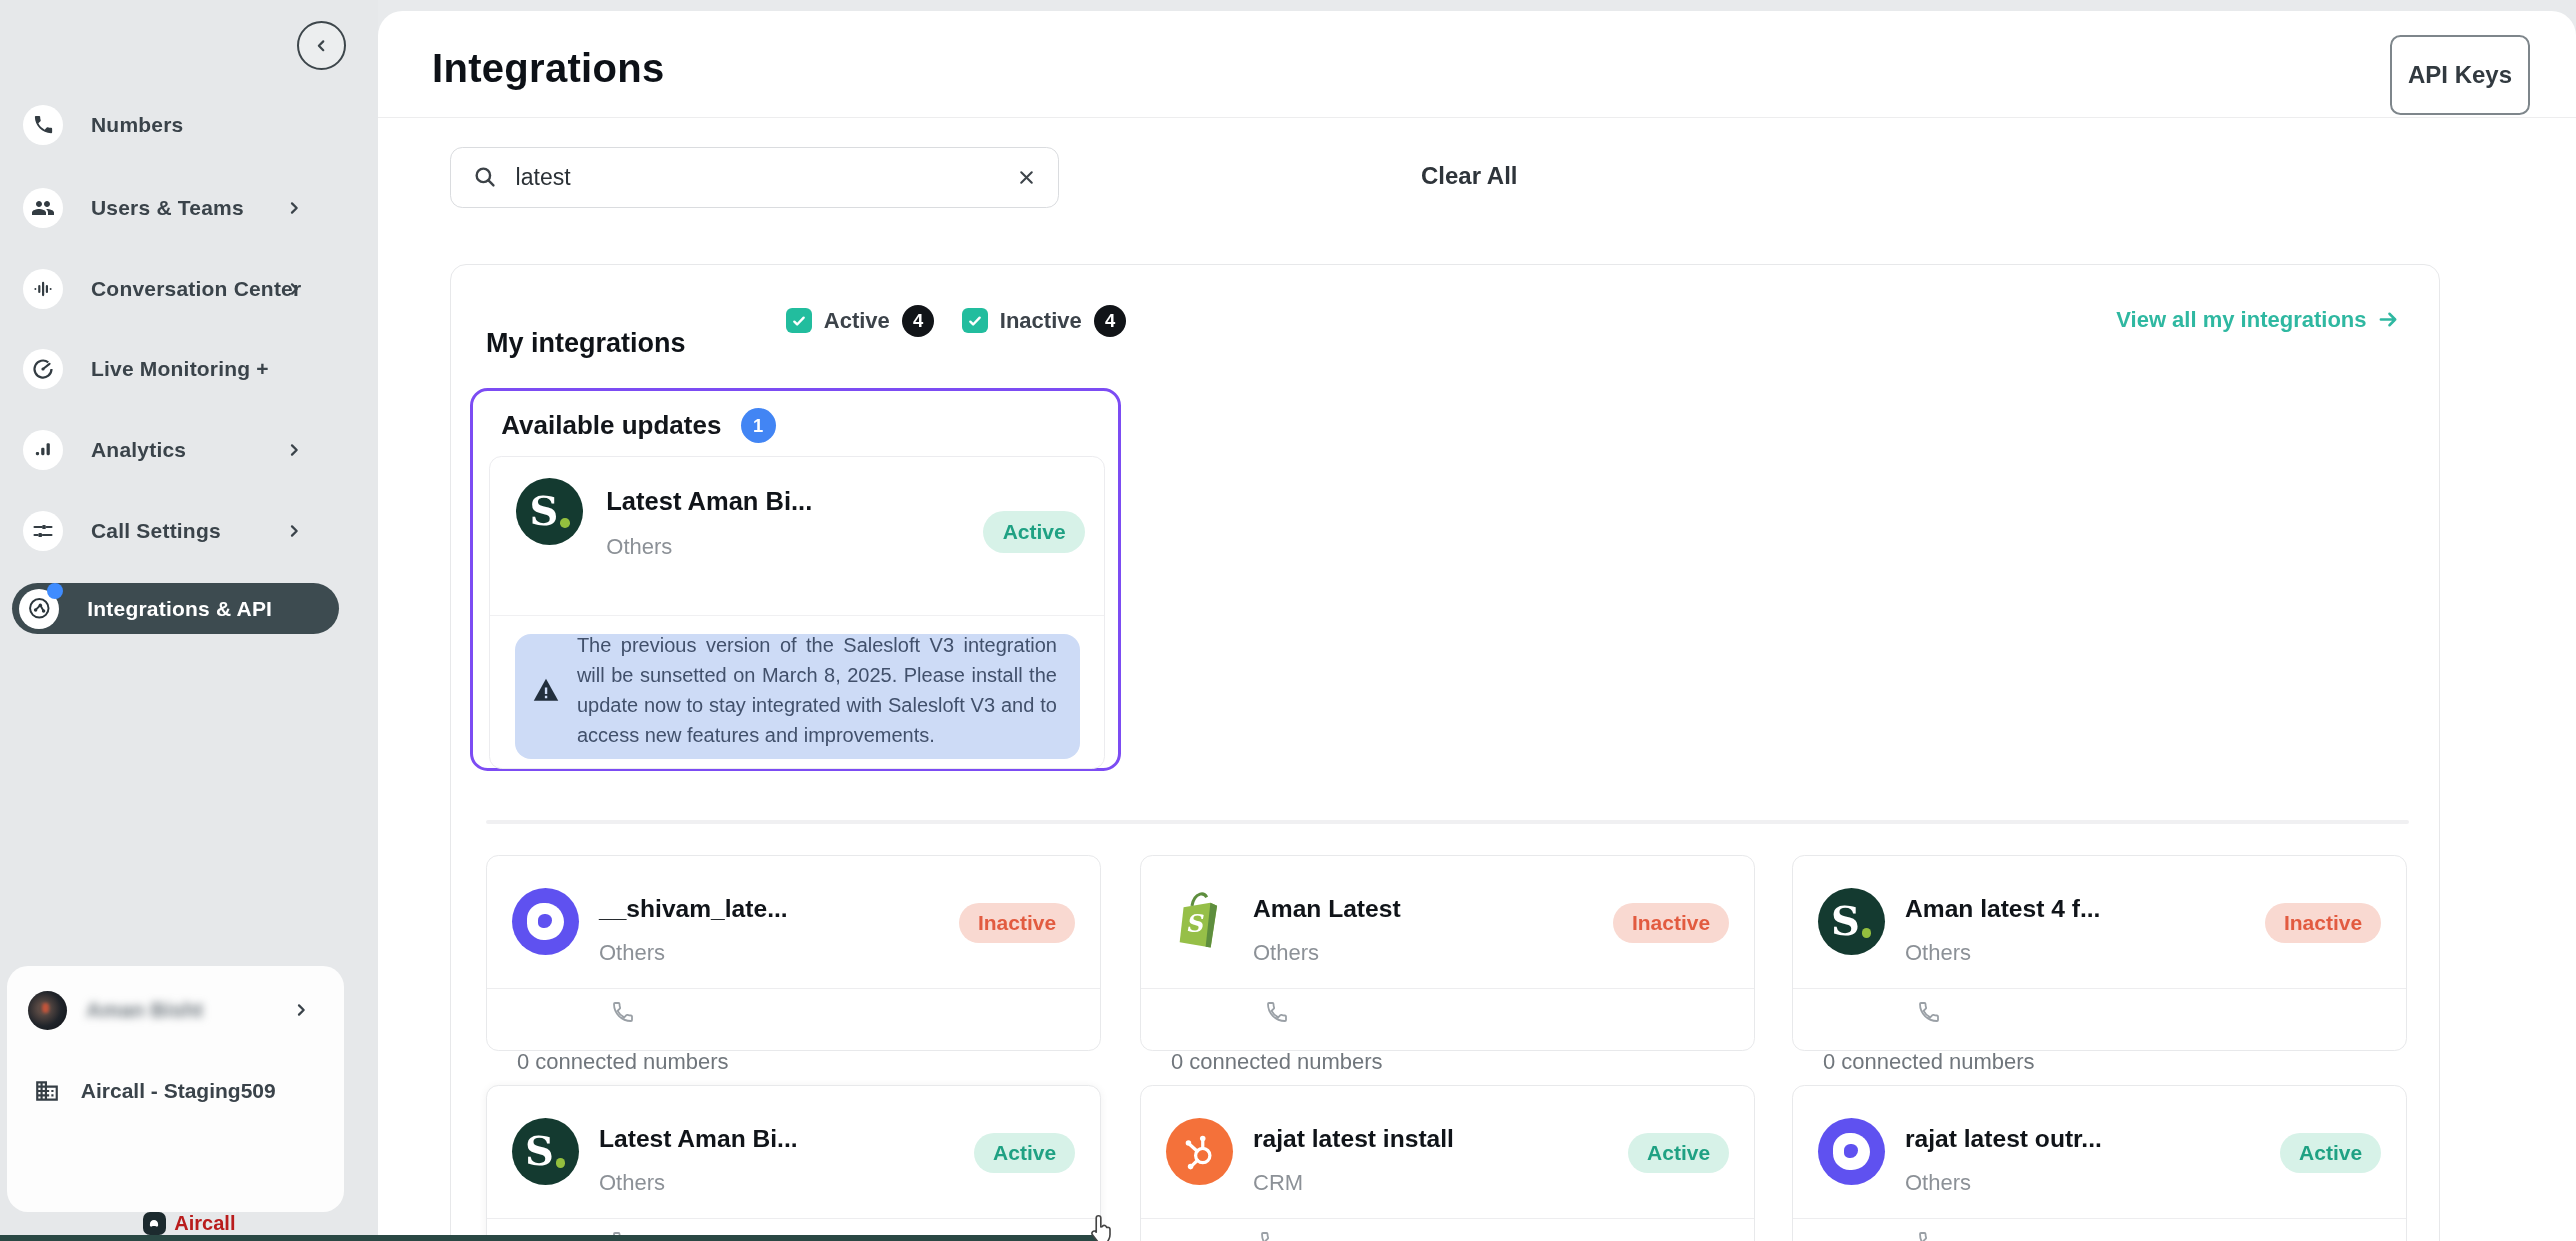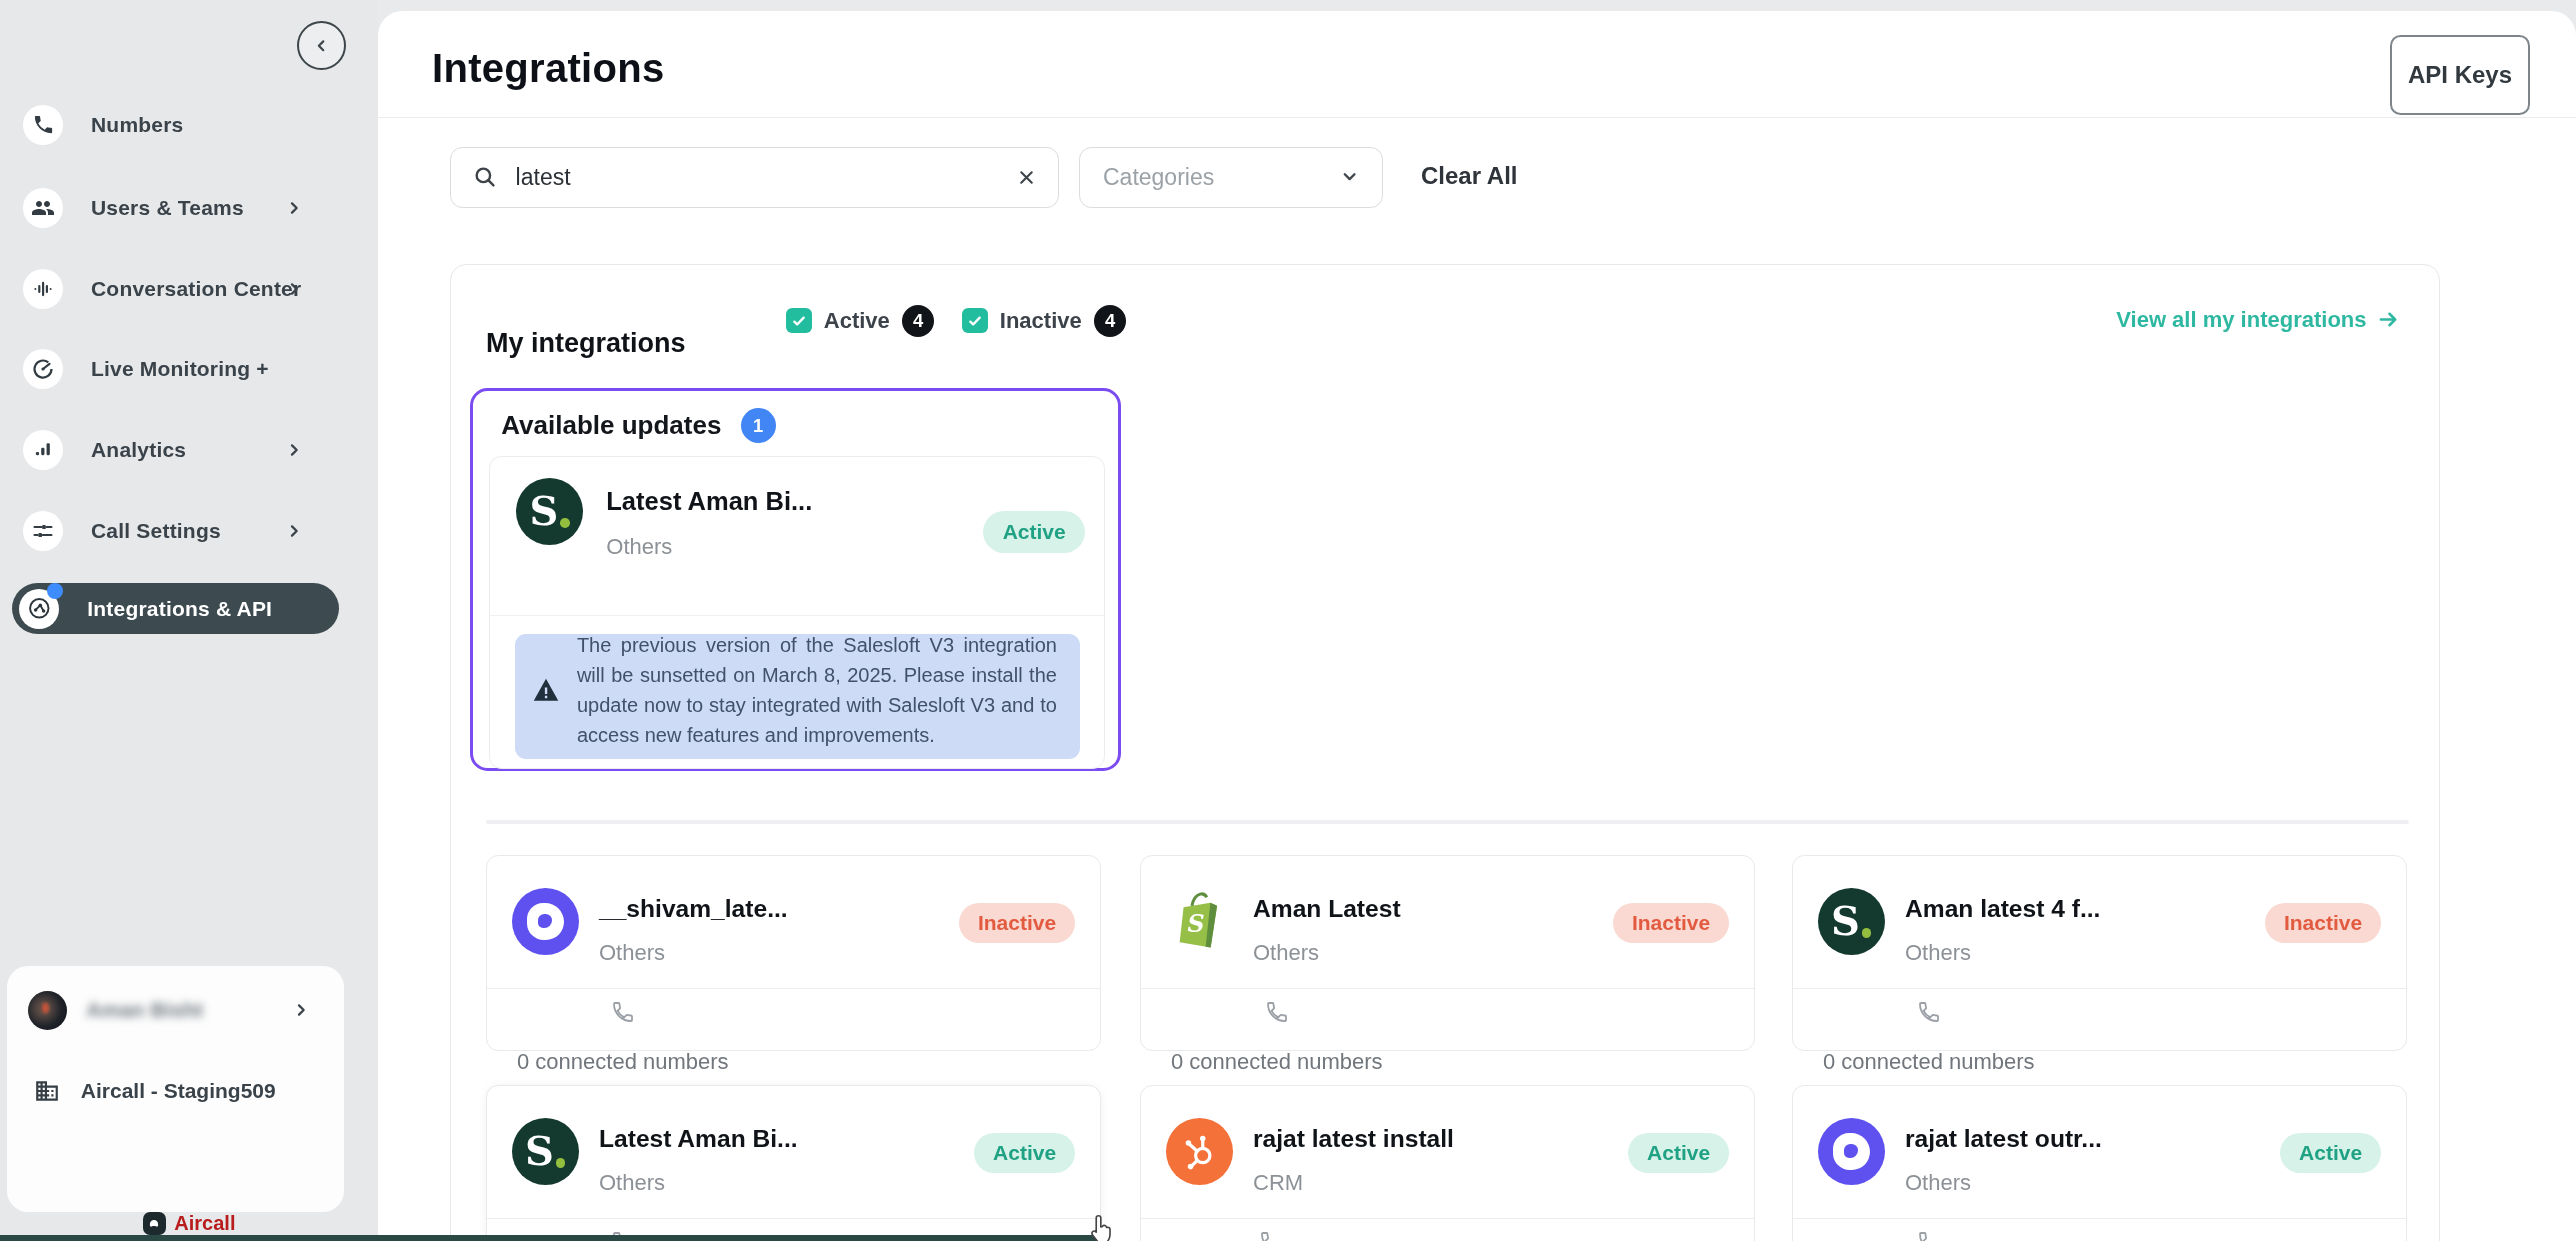--- a/index.html
+++ b/index.html
@@ -60,21 +60,21 @@
     display:flex; align-items:center; justify-content:center; }
   .view-all { position:absolute; right:39px; top:42px; font-size:22px; font-weight:700; color:#2fb8a1; display:flex; align-items:center; gap:10.5px; cursor:pointer; }
 
   .updates-box { position:absolute; left:19.3px; top:123px; width:651px; height:383px; border:3.5px solid #7c4cf3; border-radius:17.6px; background:#fff; }
   .updates-title-row { position:absolute; left:28px; top:17.6px; display:flex; align-items:center; gap:19.3px; }
   .updates-title { font-size:26px; font-weight:800; color:#13161b; }
   .blue-badge { width:35px; height:35px; border-radius:50%; background:#4285f4; color:#fff; font-size:18.4px; font-weight:700;
     display:flex; align-items:center; justify-content:center; }
   .update-card { position:absolute; left:16px; top:65px; width:616px; height:313px; border:1.8px solid #ececef; border-radius:12.3px; background:#fff; cursor:pointer; }
   .update-divider { position:absolute; left:0; top:158px; width:100%; height:1.8px; background:#f0f0f2; }
-  .alert-box { position:absolute; left:24.6px; top:177px; width:565px; height:125px; background:#cddbf6; border-radius:11px;
+  .alert-box { position:absolute; left:24.6px; top:177px; width:565px; height:125px; background:#cddbf6; border-radius:16px;
     display:flex; align-items:center; padding:0 23px 12px 16px; gap:16px; }
   .alert-icon { flex:0 0 30px; display:flex; }
   .alert-text { font-size:20px; line-height:30px; color:#41506b; text-align:justify; }
 
   .grid-divider { position:absolute; left:35px; top:555px; width:1923px; height:4.4px; background:#f0f0f2; border-radius:2.6px; }
 
   .int-card { position:absolute; width:615px; height:196px; border:1.8px solid #e8e9eb; border-radius:12.3px; background:#fff; cursor:pointer; }
   .int-card .logo { position:absolute; left:24.6px; top:32px; width:67px; height:67px; }
   .int-name { position:absolute; left:112px; top:39px; font-size:24.6px; font-weight:800; color:#101419; }
   .int-category { position:absolute; left:112px; top:84px; font-size:22px; color:#8c9197; }
@@ -258,28 +258,20 @@
           </svg>
       </span>
       <span class="search-value">latest</span>
       <span class="search-clear">
         <svg width="21" height="21" viewBox="0 0 24 24" fill="none" stroke="#3d444a" stroke-width="2.4" stroke-linecap="round">
             <path d="M6 6l12 12M18 6L6 18"></path>
           </svg>
       </span>
     </div>
 
-    <div class="categories-select">
-      <span class="categories-placeholder">Categories</span>
-      <span class="select-chevron">
-        <svg width="19.3" height="19.3" viewBox="0 0 24 24" fill="none" stroke="currentColor" stroke-width="3" stroke-linecap="round" stroke-linejoin="round">
-            <path d="M6 9l6 6 6-6"></path>
-          </svg>
-      </span>
-    </div>
 
     <span class="clear-all">Clear All</span>
 
     <div class="section">
       <div class="section-title">My integrations</div>
 
       <div class="filter-group" style="left:335px;">
         <span class="checkbox">
           <svg width="16" height="16" viewBox="0 0 24 24" fill="none" stroke="#fff" stroke-width="3.6" stroke-linecap="round" stroke-linejoin="round">
               <path d="M5 13l4.2 4.2L19 7"></path>

